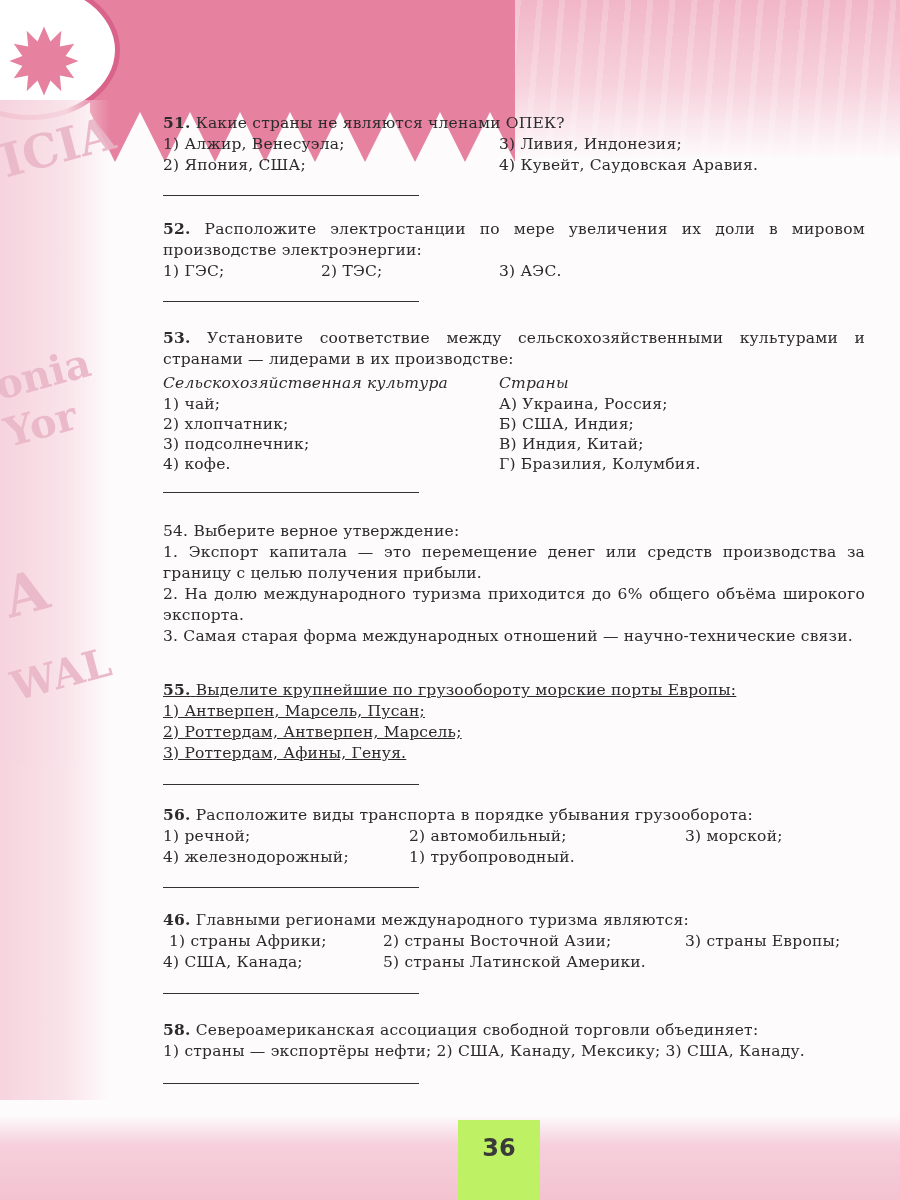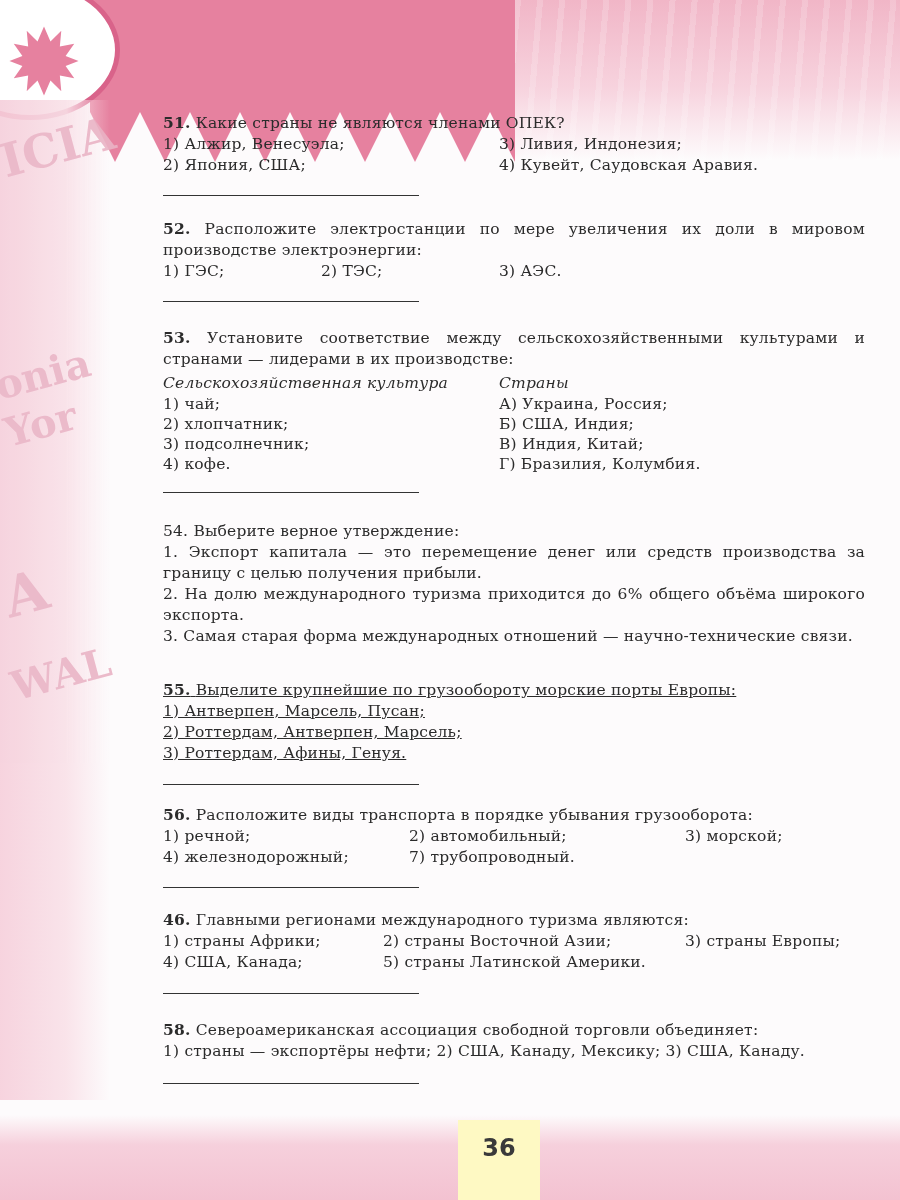--- a/index.html
+++ b/index.html
@@ -40,21 +40,21 @@
     position: absolute; color: #eab3c5; font-weight: bold;
     font-family: "DejaVu Serif", serif; transform: rotate(-15deg);
   }
   
   .footer-band {
     position: absolute; left: 0; top: 1115px; width: 900px; height: 85px;
     background: linear-gradient(180deg, rgba(253,251,252,0) 0%, #f6d0dc 35%, #f3c2d1 100%);
   }
   .page-num-box {
     position: absolute; left: 458px; top: 1120px; width: 82px; height: 80px;
-    background: #fef9c3;
+    background: #bef264;
   }
   .page-num {
     position: absolute; left: 0; top: 14px; width: 100%; text-align: center;
     font-family: "DejaVu Sans", sans-serif; font-weight: bold; font-size: 24px; color: #3a3a3a;
   }
   
   .content {
     position: absolute; left: 163px; top: 112px; width: 702px;
     font-size: 15.5px; line-height: 21px; letter-spacing: 0.2px;
   }
@@ -150,29 +150,29 @@
     <div class="answer-line" style="top:105px;"></div>
   </div>
 
   <div class="q" style="top:692px;">
     <div class="q-title"><span class="q-num">56.</span> <span>Расположите виды транспорта в порядке убывания грузооборота:</span></div>
     <div class="opts" style="height:42px;">
       <span class="opt" style="left:0;top:0;">1) речной;</span>
       <span class="opt" style="left:246px;top:0;">2) автомобильный;</span>
       <span class="opt" style="left:522px;top:0;">3) морской;</span>
       <span class="opt" style="left:0;top:21px;">4) железнодорожный;</span>
-      <span class="opt" style="left:246px;top:21px;">7) трубопроводный.</span>
+      <span class="opt" style="left:246px;top:21px;">1) трубопроводный.</span>
     </div>
     <div class="answer-line" style="top:83px;"></div>
   </div>
 
   <div class="q" style="top:797px;">
     <div class="q-title"><span class="q-num">46.</span> <span>Главными регионами международного туризма являются:</span></div>
     <div class="opts" style="height:42px;">
-      <span class="opt" style="left:0;top:0;">1) страны Африки;</span>
+      <span class="opt" style="left:6px;top:0;">1) страны Африки;</span>
       <span class="opt" style="left:220px;top:0;">2) страны Восточной Азии;</span>
       <span class="opt" style="left:522px;top:0;">3) страны Европы;</span>
       <span class="opt" style="left:0;top:21px;">4) США, Канада;</span>
       <span class="opt" style="left:220px;top:21px;">5) страны Латинской Америки.</span>
     </div>
     <div class="answer-line" style="top:84px;"></div>
   </div>
 
   <div class="q" style="top:907px;">
     <div class="q-title"><span class="q-num">58.</span> <span>Североамериканская ассоциация свободной торговли объединяет:</span></div>

